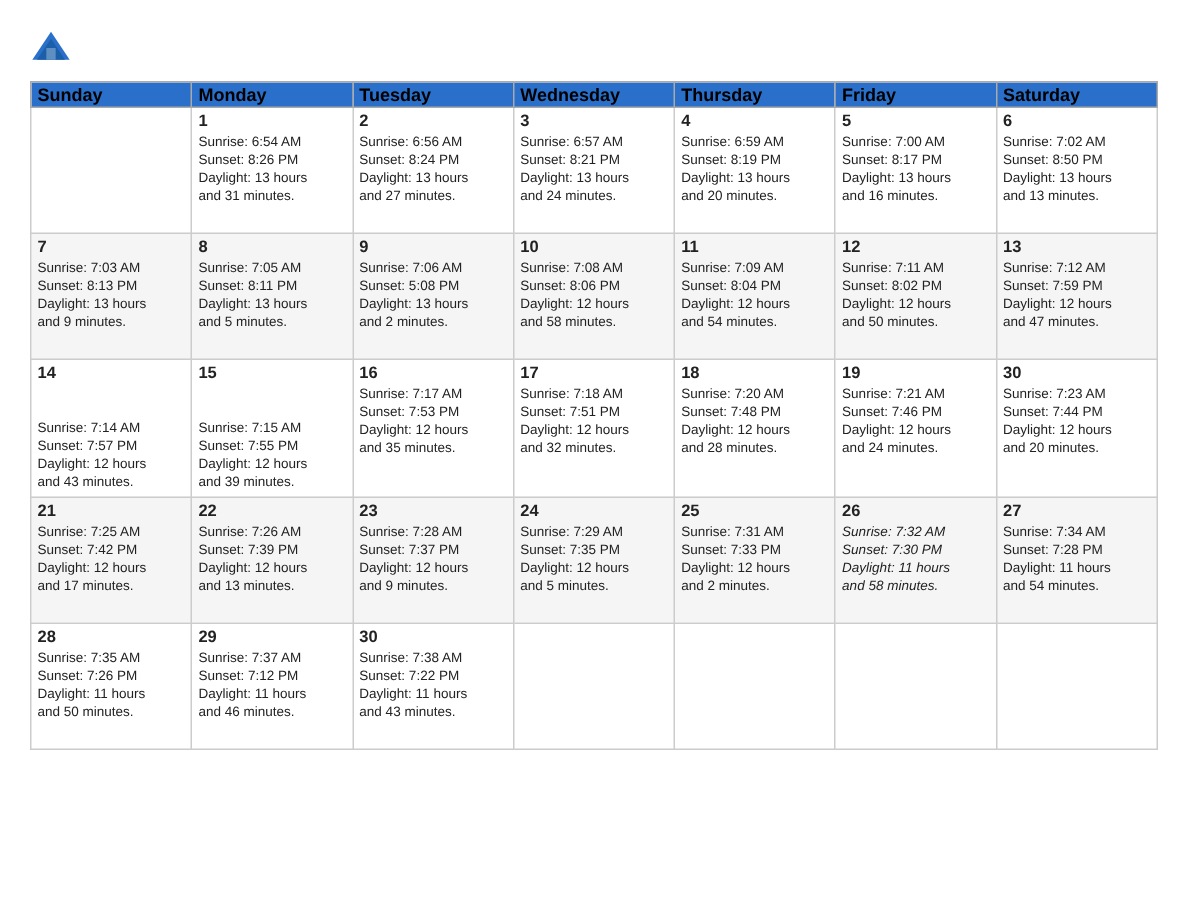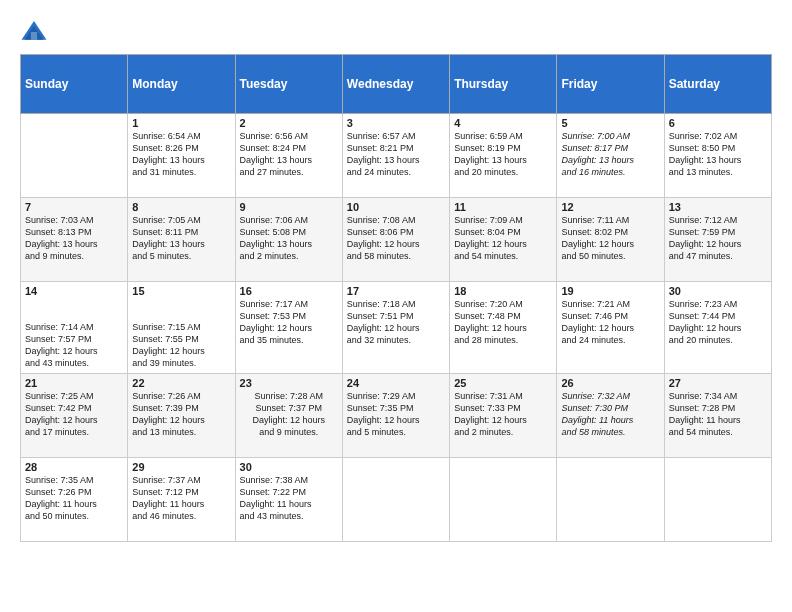--- a/index.html
+++ b/index.html
@@ -51,24 +51,24 @@
       font-size: 14px;
       color: #444;
     }
     .calendar {
       width: 100%;
       border-collapse: collapse;
       table-layout: fixed;
     }
     .calendar th {
       background: #2a6fc9;
-      color: #ffffff;
+      color: #000000;
       font-size: 12px;
       font-weight: bold;
-      padding: 22px 4px;
+      padding: 1px 4px;
       text-align: left;
       border: 1px solid #aaa;
     }
     .calendar td {
       border: 1px solid #ccc;
       vertical-align: top;
       padding: 3px 4px;
       font-size: 9.5px;
       color: #222;
       height: 84px;
@@ -148,21 +148,21 @@
           </td>
           <td>
             <span class="day-num">4</span>
             <div class="day-info" style="white-space: pre-line;">Sunrise: 6:59 AM
 Sunset: 8:19 PM
 Daylight: 13 hours
 and 20 minutes.</div>
           </td>
           <td>
             <span class="day-num">5</span>
-            <div class="day-info" style="white-space: pre-line; font-style: italic;">Sunrise: 7:00 AM
+            <div class="day-info" style="white-space: pre-line;">Sunrise: 7:00 AM
 Sunset: 8:17 PM
 Daylight: 13 hours
 and 16 minutes.</div>
           </td>
           <td>
             <span class="day-num">6</span>
             <div class="day-info" style="white-space: pre-line;">Sunrise: 7:02 AM
 Sunset: 8:50 PM
 Daylight: 13 hours
 and 13 minutes.</div>
@@ -280,21 +280,21 @@
           </td>
           <td>
             <span class="day-num">22</span>
             <div class="day-info" style="white-space: pre-line;">Sunrise: 7:26 AM
 Sunset: 7:39 PM
 Daylight: 12 hours
 and 13 minutes.</div>
           </td>
           <td>
             <span class="day-num">23</span>
-            <div class="day-info" style="white-space: pre-line; text-align: center;">Sunrise: 7:28 AM
+            <div class="day-info" style="white-space: pre-line;">Sunrise: 7:28 AM
 Sunset: 7:37 PM
 Daylight: 12 hours
 and 9 minutes.</div>
           </td>
           <td>
             <span class="day-num">24</span>
             <div class="day-info" style="white-space: pre-line;">Sunrise: 7:29 AM
 Sunset: 7:35 PM
 Daylight: 12 hours
 and 5 minutes.</div>

